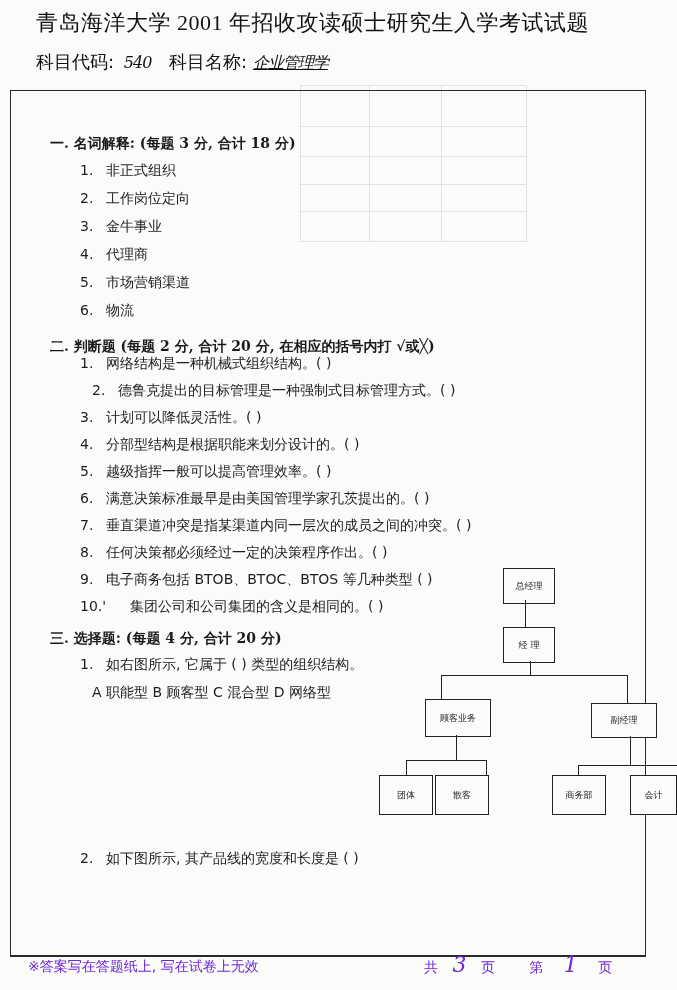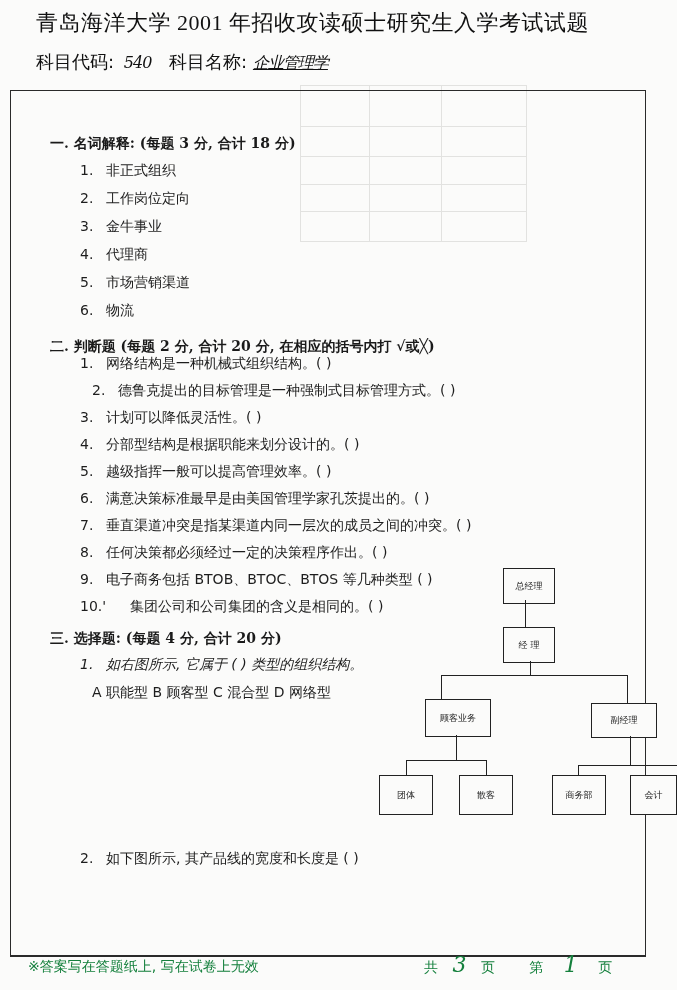--- a/index.html
+++ b/index.html
@@ -26,21 +26,21 @@
     .sec { font-size: 14px; font-weight: bold; font-family: "DejaVu Serif", serif; }
     .item { font-size: 14px; font-family: "DejaVu Sans", "Liberation Sans", sans-serif; color: #1d1d1d; }
     .num { display: inline-block; width: 26px; }
     .box {
       position: absolute; border: 1.5px solid #222; background: #fbfbfa;
       font-size: 9px; display: flex; align-items: center; justify-content: center;
       font-family: "DejaVu Sans", sans-serif; color: #222;
     }
     .hl { position: absolute; height: 0; border-top: 1.5px solid #222; }
     .vl { position: absolute; width: 0; border-left: 1.5px solid #222; }
-    .footer { font-size: 14px; font-family: "DejaVu Sans", sans-serif; color: #15803d; }
+    .footer { font-size: 14px; font-family: "DejaVu Sans", sans-serif; color: #6d28d9; }
     .pg-hand { font-family: "DejaVu Serif", serif; font-style: italic; font-size: 22px; }
   </style>
 </head>
 <body>
 
 <div class="abs title">青岛海洋大学 2001 年招收攻读硕士研究生入学考试试题</div>
 <div class="abs meta-row">
   <span>科目代码:</span>
   <span class="hand" style="margin:0 12px 0 4px;">540</span>
   <span>科目名称:</span>
@@ -72,21 +72,21 @@
 <div class="abs item" style="left:80px; top:409px;"><span class="num">3.</span><span>计划可以降低灵活性。(    )</span></div>
 <div class="abs item" style="left:80px; top:436px;"><span class="num">4.</span><span>分部型结构是根据职能来划分设计的。(    )</span></div>
 <div class="abs item" style="left:80px; top:463px;"><span class="num">5.</span><span>越级指挥一般可以提高管理效率。(    )</span></div>
 <div class="abs item" style="left:80px; top:490px;"><span class="num">6.</span><span>满意决策标准最早是由美国管理学家孔茨提出的。(  )</span></div>
 <div class="abs item" style="left:80px; top:517px;"><span class="num">7.</span><span>垂直渠道冲突是指某渠道内同一层次的成员之间的冲突。(   )</span></div>
 <div class="abs item" style="left:80px; top:544px;"><span class="num">8.</span><span>任何决策都必须经过一定的决策程序作出。(   )</span></div>
 <div class="abs item" style="left:80px; top:571px;"><span class="num">9.</span><span>电子商务包括 BTOB、BTOC、BTOS 等几种类型 (     )</span></div>
 <div class="abs item" style="left:80px; top:598px;"><span class="num" style="width:50px">10.'</span><span>集团公司和公司集团的含义是相同的。(     )</span></div>
 
 <div class="abs sec" style="left:50px; top:630px;">三. 选择题: (每题 4 分, 合计 20 分)</div>
-<div class="abs item" style="left:80px; top:656px;font-style:italic;"><span class="num">1.</span><span>如右图所示, 它属于 (       ) 类型的组织结构。</span></div>
+<div class="abs item" style="left:80px; top:656px;"><span class="num">1.</span><span>如右图所示, 它属于 (       ) 类型的组织结构。</span></div>
 <div class="abs item" style="left:80px; top:684px;margin-left:12px;">A 职能型   B  顾客型   C 混合型   D 网络型</div>
 <div class="abs item" style="left:80px; top:850px;"><span class="num">2.</span><span>如下图所示, 其产品线的宽度和长度是 (     )</span></div>
 
 <div>
   <div class="box" style="left:503px; top:568px; width:50px; height:34px;">总经理</div>
   <div class="vl" style="left:525px; top:600px; height:27px;"></div>
   <div class="box" style="left:503px; top:627px; width:50px; height:34px;">经  理</div>
   <div class="vl" style="left:530px; top:661px; height:14px;"></div>
   <div class="hl" style="left:441px; top:675px; width:186px;"></div>
   <div class="vl" style="left:441px; top:675px; height:24px;"></div>
@@ -94,21 +94,21 @@
   <div class="box" style="left:425px; top:699px; width:64px; height:36px;">顾客业务</div>
   <div class="box" style="left:591px; top:703px; width:64px; height:33px;">副经理</div>
   <div class="vl" style="left:456px; top:735px; height:25px;"></div>
   <div class="hl" style="left:406px; top:760px; width:80px;"></div>
   <div class="vl" style="left:406px; top:760px; height:15px;"></div>
   <div class="vl" style="left:486px; top:760px; height:15px;"></div>
   <div class="vl" style="left:630px; top:736px; height:30px;"></div>
   <div class="hl" style="left:578px; top:765px; width:99px;"></div>
   <div class="vl" style="left:578px; top:765px; height:11px;"></div>
   <div class="box" style="left:379px; top:775px; width:52px; height:38px;">团体</div>
-  <div class="box" style="left:459px; top:775px; width:52px; height:38px;text-align:center;">散客</div>
+  <div class="box" style="left:435px; top:775px; width:52px; height:38px;text-align:center;">散客</div>
   <div class="box" style="left:552px; top:775px; width:52px; height:38px;">商务部</div>
   <div class="box" style="left:630px; top:775px; width:45px; height:38px;">会计</div>
 </div>
 
 <div class="abs footer" style="left:28px; top:958px;">※答案写在答题纸上, 写在试卷上无效</div>
 <div class="abs footer" style="left:424px; top:952px;">
   <span>共</span>
   <span class="pg-hand" style="margin:0 10px;">3</span>
   <span>页</span>
   <span style="margin-left:30px;">第</span>

